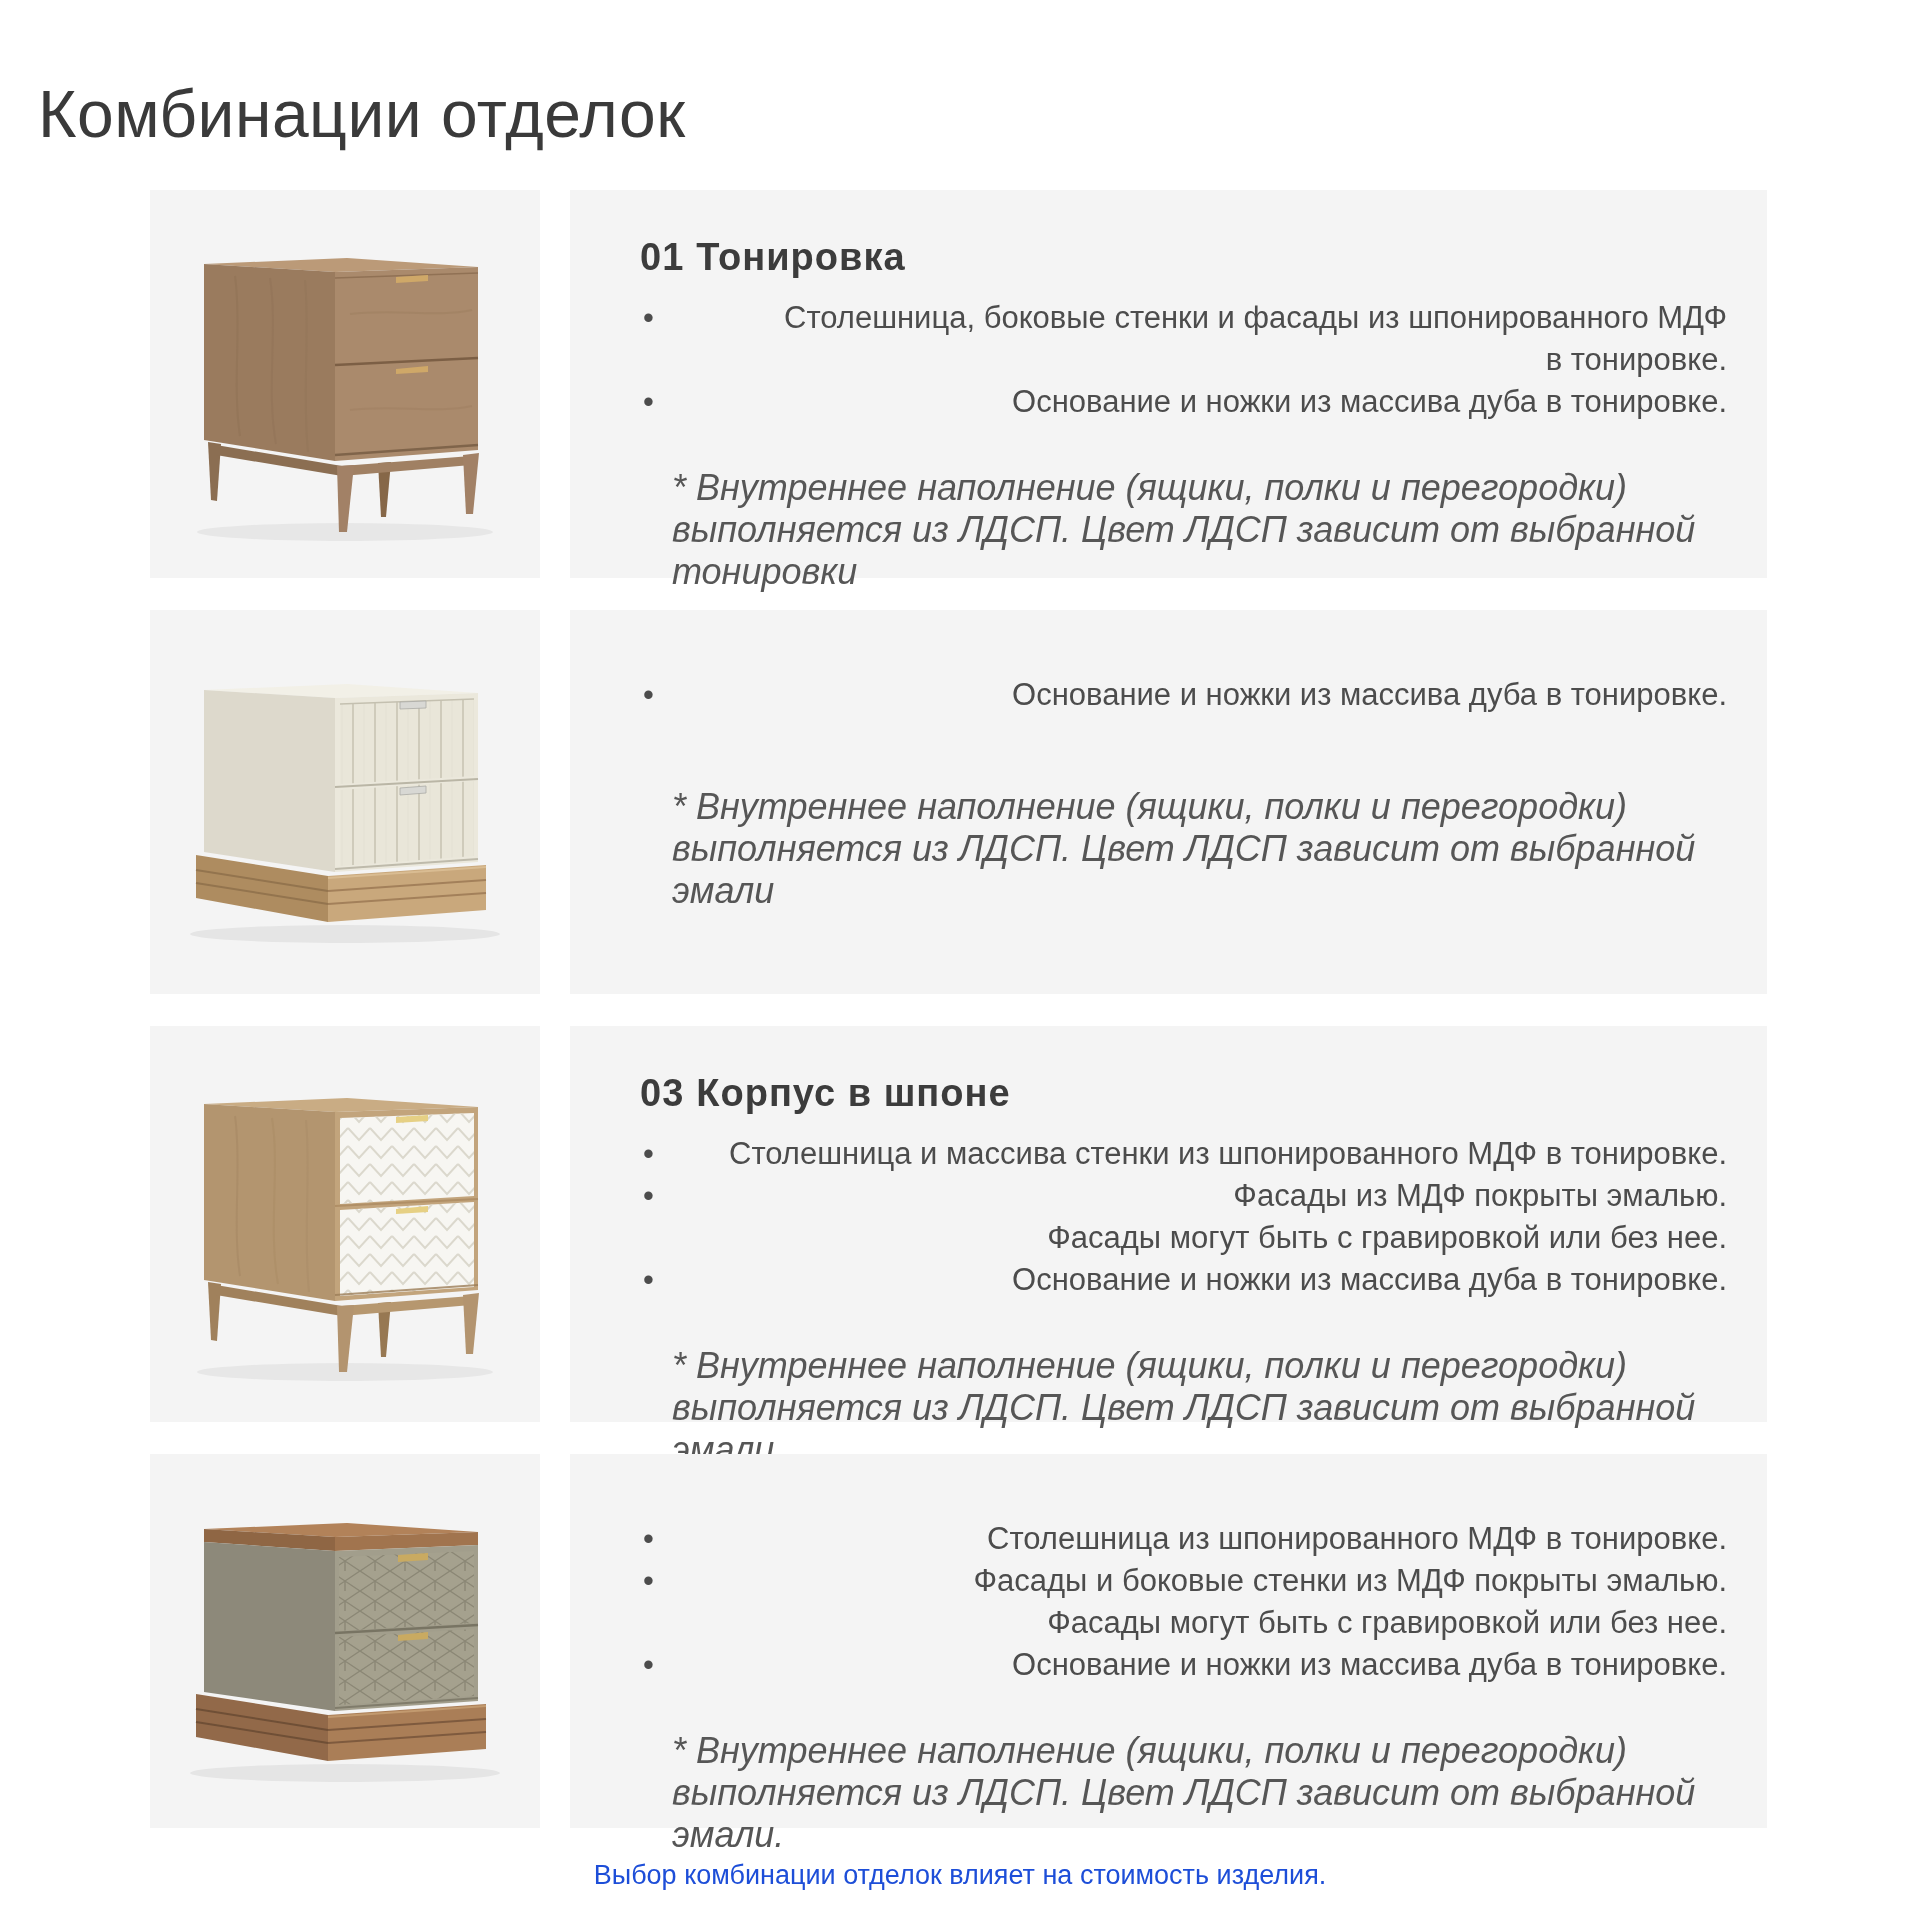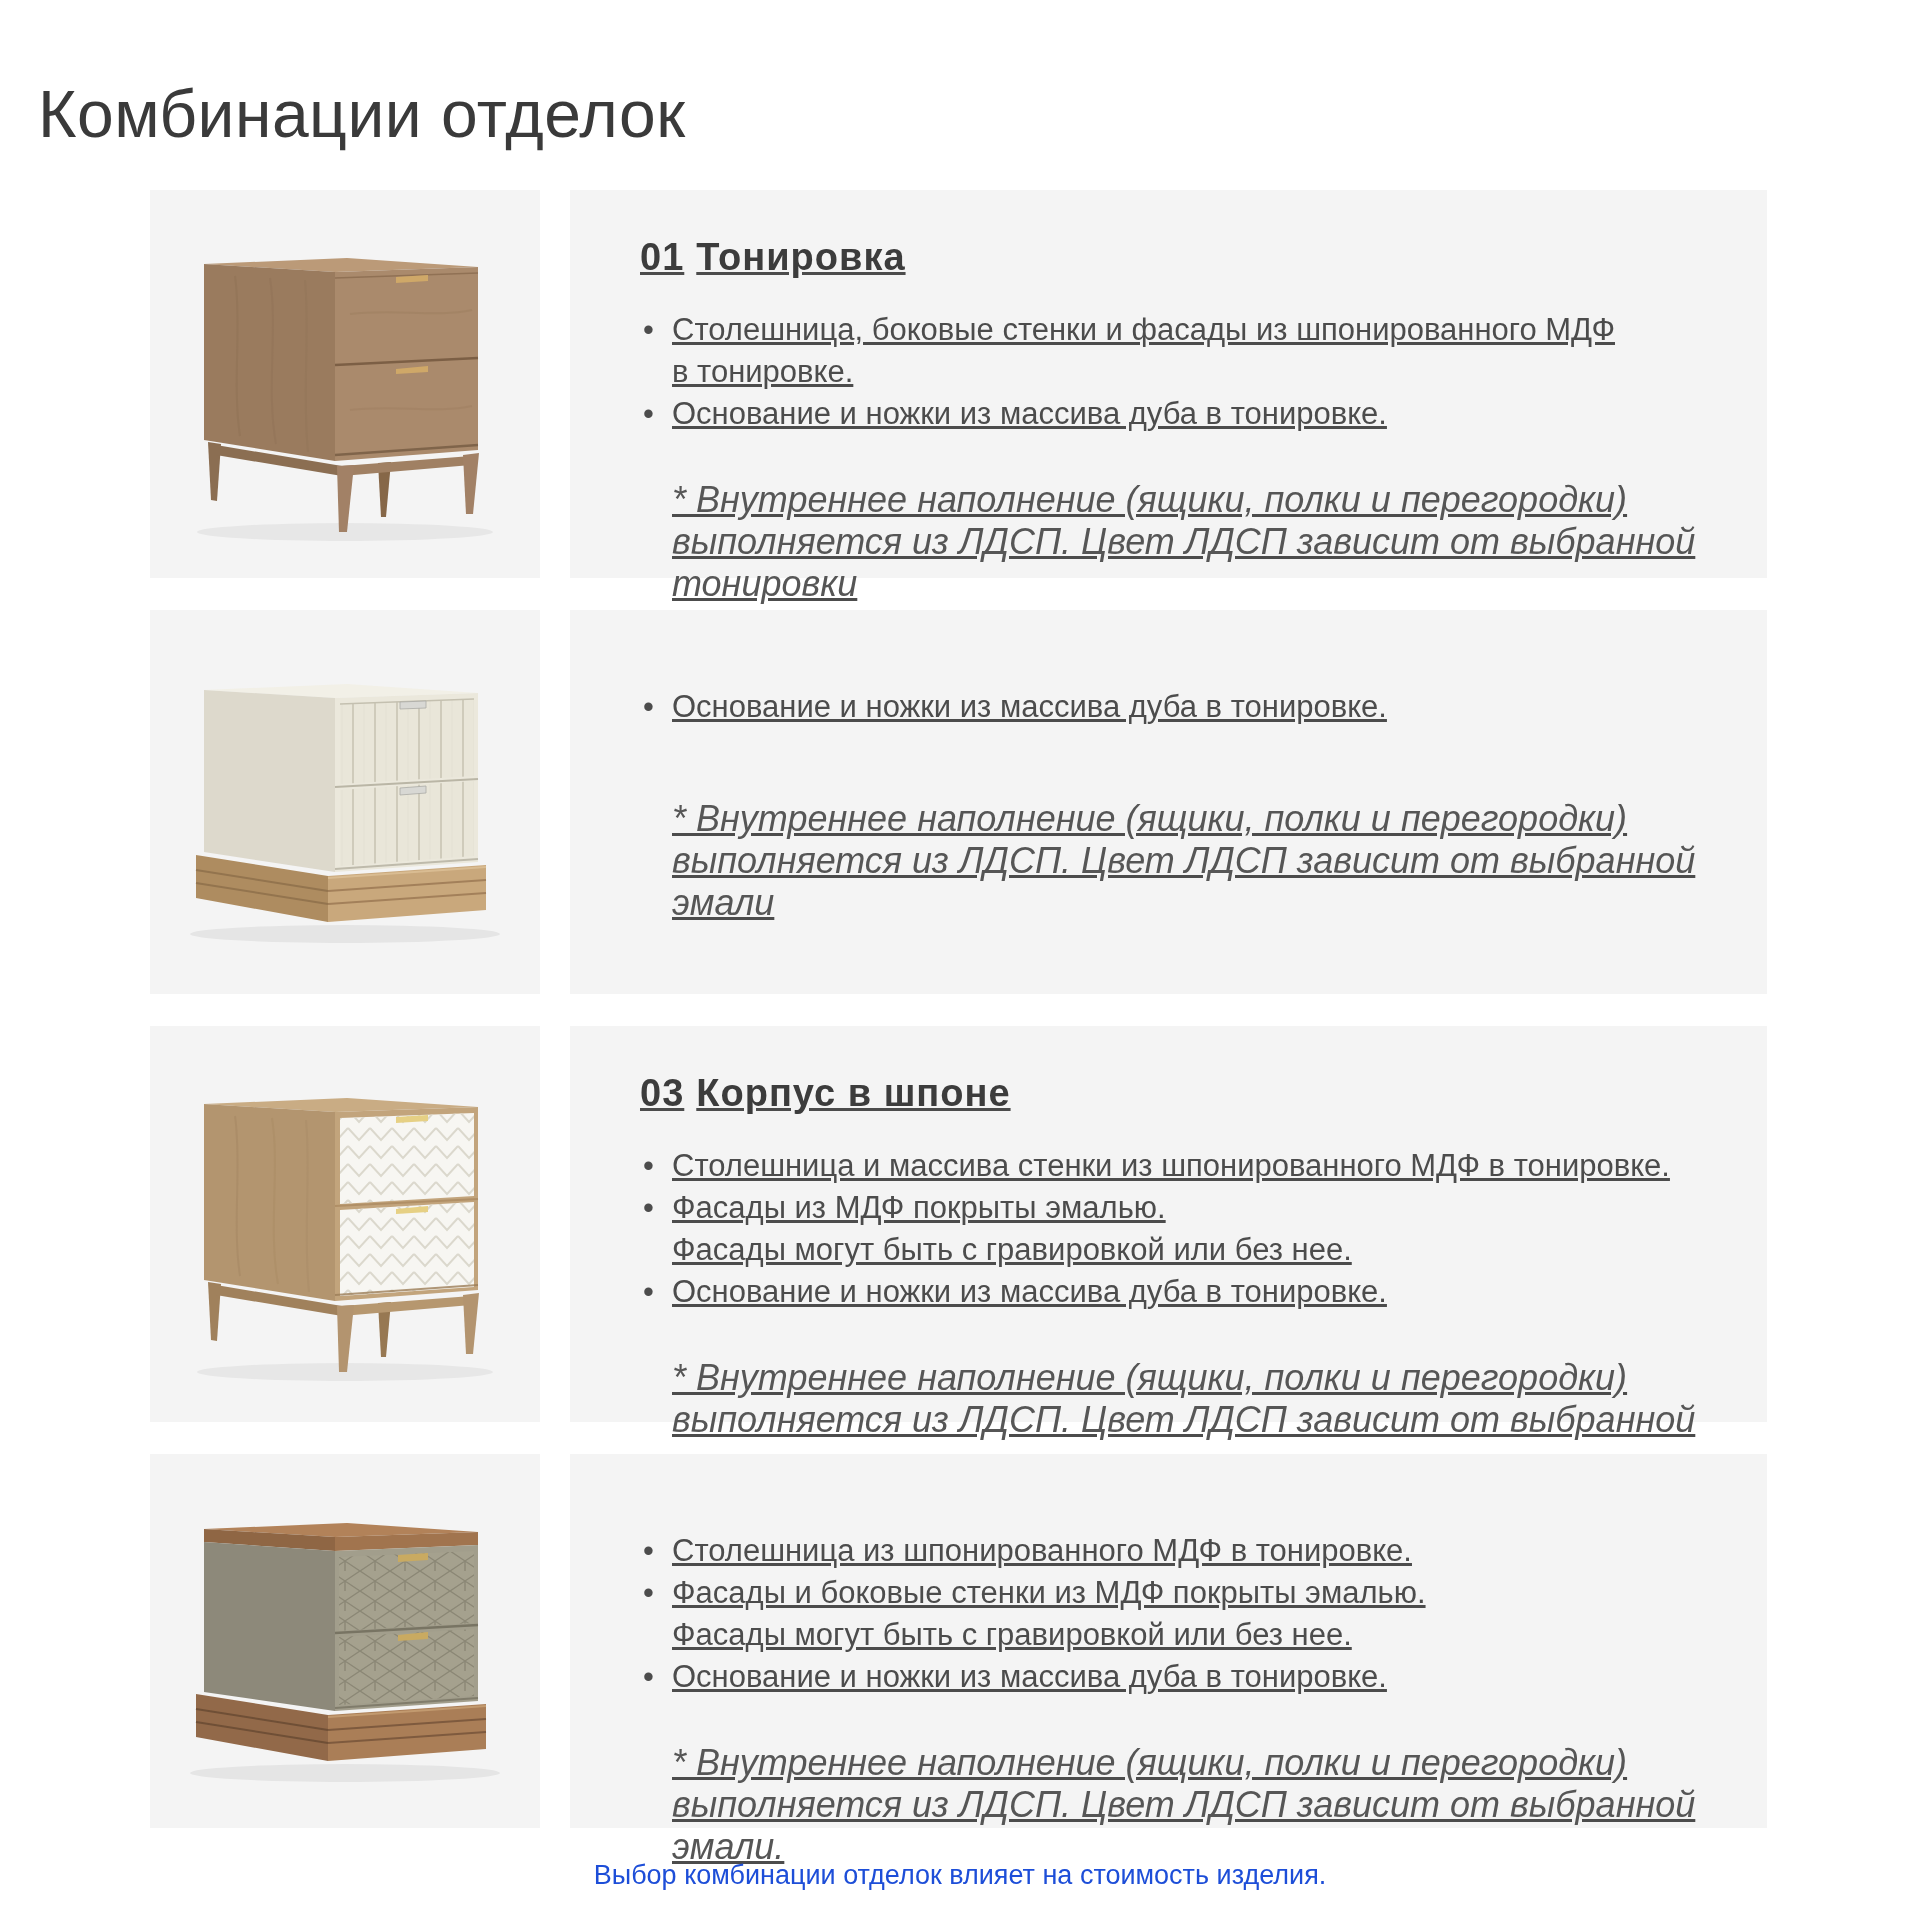--- a/index.html
+++ b/index.html
@@ -16,21 +16,21 @@
     width:1920px;height:1920px;overflow:hidden;
     background:var(--page-bg);
     font-family:"Liberation Sans","DejaVu Sans",sans-serif;
     color:var(--body-color);
   }
   .page-title{
     margin:78px 0 0 38px;
     font-size:66px;line-height:1.12;font-weight:400;
     color:var(--title-color);letter-spacing:.5px;
   }
-  .rows{margin-top:38px;text-decoration:underline;}
+  .rows{margin-top:38px;}
   .row{display:flex;gap:30px;margin:0 153px 32px 150px;}
   .row-1{height:388px;}
   .row-2{height:384px;}
   .row-3{height:396px;}
   .row-4{height:374px;}
   .img-tile{
     flex:none;width:390px;height:100%;
     background:var(--tile-bg);
     display:flex;align-items:center;justify-content:center;
   }
@@ -38,22 +38,22 @@
     flex:1;height:100%;
     background:var(--tile-bg);
     padding:46px 40px 0 70px;
   }
   .sec-head{
     font-size:38px;font-weight:700;color:var(--heading-color);
     letter-spacing:1px;
   }
   .sec-head .num{margin-right:12px;}
   ul.bullets{
-    list-style:none;margin:30px 0 0;padding:0 0 0 32px;
-    font-size:31px;line-height:42px;color:var(--body-color);
+    list-style:none;margin:18px 0 0;padding:0 0 0 32px;
+    font-size:31px;line-height:42px;color:var(--body-color);text-align:right;
   }
   ul.bullets li{position:relative;white-space:pre-line;}
   ul.bullets li::before{
     content:"\2022";
     position:absolute;left:-29px;top:0;
     font-size:31px;color:var(--body-color);
   }
   .note{
     margin:44px 0 0 32px;
     font-style:italic;font-size:36px;line-height:42px;

